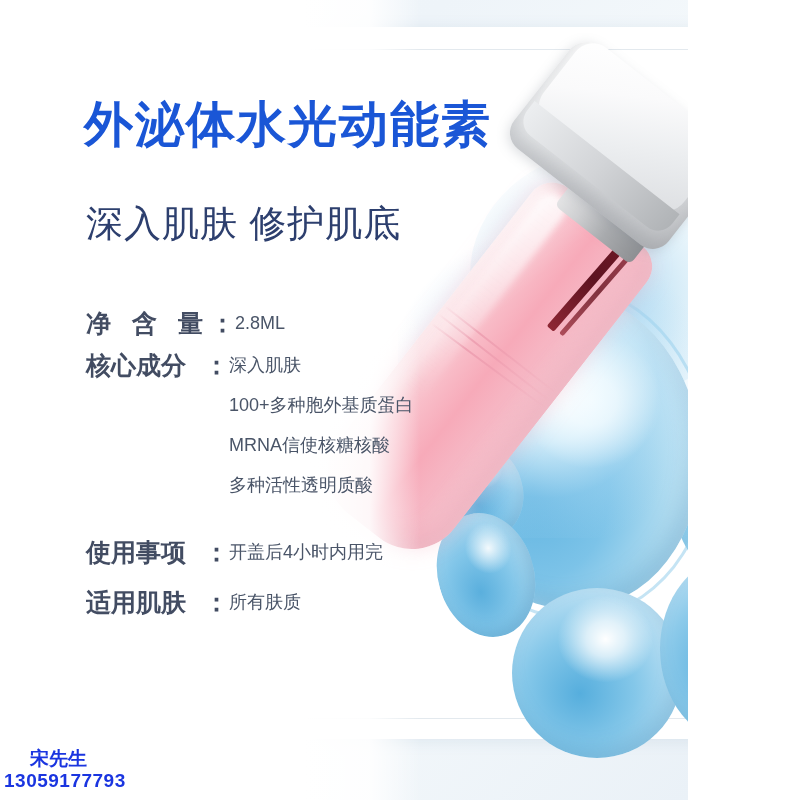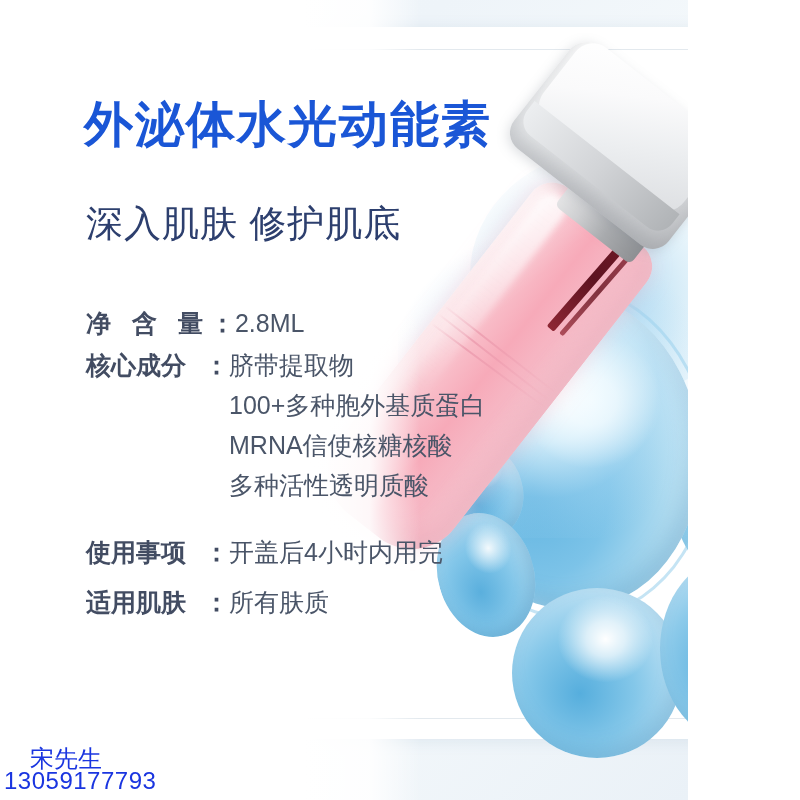--- a/index.html
+++ b/index.html
@@ -277,40 +277,40 @@
   .spec-label.spread { letter-spacing:7px;text-align:right; }
   .spec-colon {
     flex:0 0 14px;
     font-size:25px;
     font-weight:bold;
     color:#424c62;
     line-height:40px;
   }
   .spec-value {
     flex:1 1 auto;
-    font-size:25px;
+    font-size:18px;
     color:#4a5568;
     line-height:40px;
     white-space:nowrap;
   }
   .spec-value .sub-line {
     display:block;
     white-space:nowrap;
   }
   #row-usage  { margin-top:27px; }
   #row-skin   { margin-top:10px; }
 
   
   #watermark {
     position:absolute;
     left:4px; bottom:8px;
     color:#1a35e0;
-    font-size:24px;
+    font-size:19px;
     line-height:22px;
-    font-weight:normal;
+    font-weight:bold;
     text-shadow:0 0 2px rgba(255,255,255,.85);
     white-space:nowrap;
   }
   #wm-name { margin-left:26px; display:block; }
   #wm-phone { display:block; letter-spacing:.5px; }
 </style>
 </head>
 <body>
 
 <div id="page">
@@ -367,21 +367,21 @@
       <div class="spec-row">
         <span class="spec-label spread">净 含 量</span>
         <span class="spec-colon">：</span>
         <span class="spec-value">2.8ML</span>
       </div>
 
       <div class="spec-row">
         <span class="spec-label">核心成分</span>
         <span class="spec-colon">：</span>
         <span class="spec-value">
-          <span class="sub-line">脐带提取物</span>
+          <span class="sub-line">深入肌肤</span>
           <span class="sub-line">100+多种胞外基质蛋白</span>
           <span class="sub-line">MRNA信使核糖核酸</span>
           <span class="sub-line">多种活性透明质酸</span>
         </span>
       </div>
 
       <div class="spec-row" id="row-usage">
         <span class="spec-label">使用事项</span>
         <span class="spec-colon">：</span>
         <span class="spec-value">开盖后4小时内用完</span>

